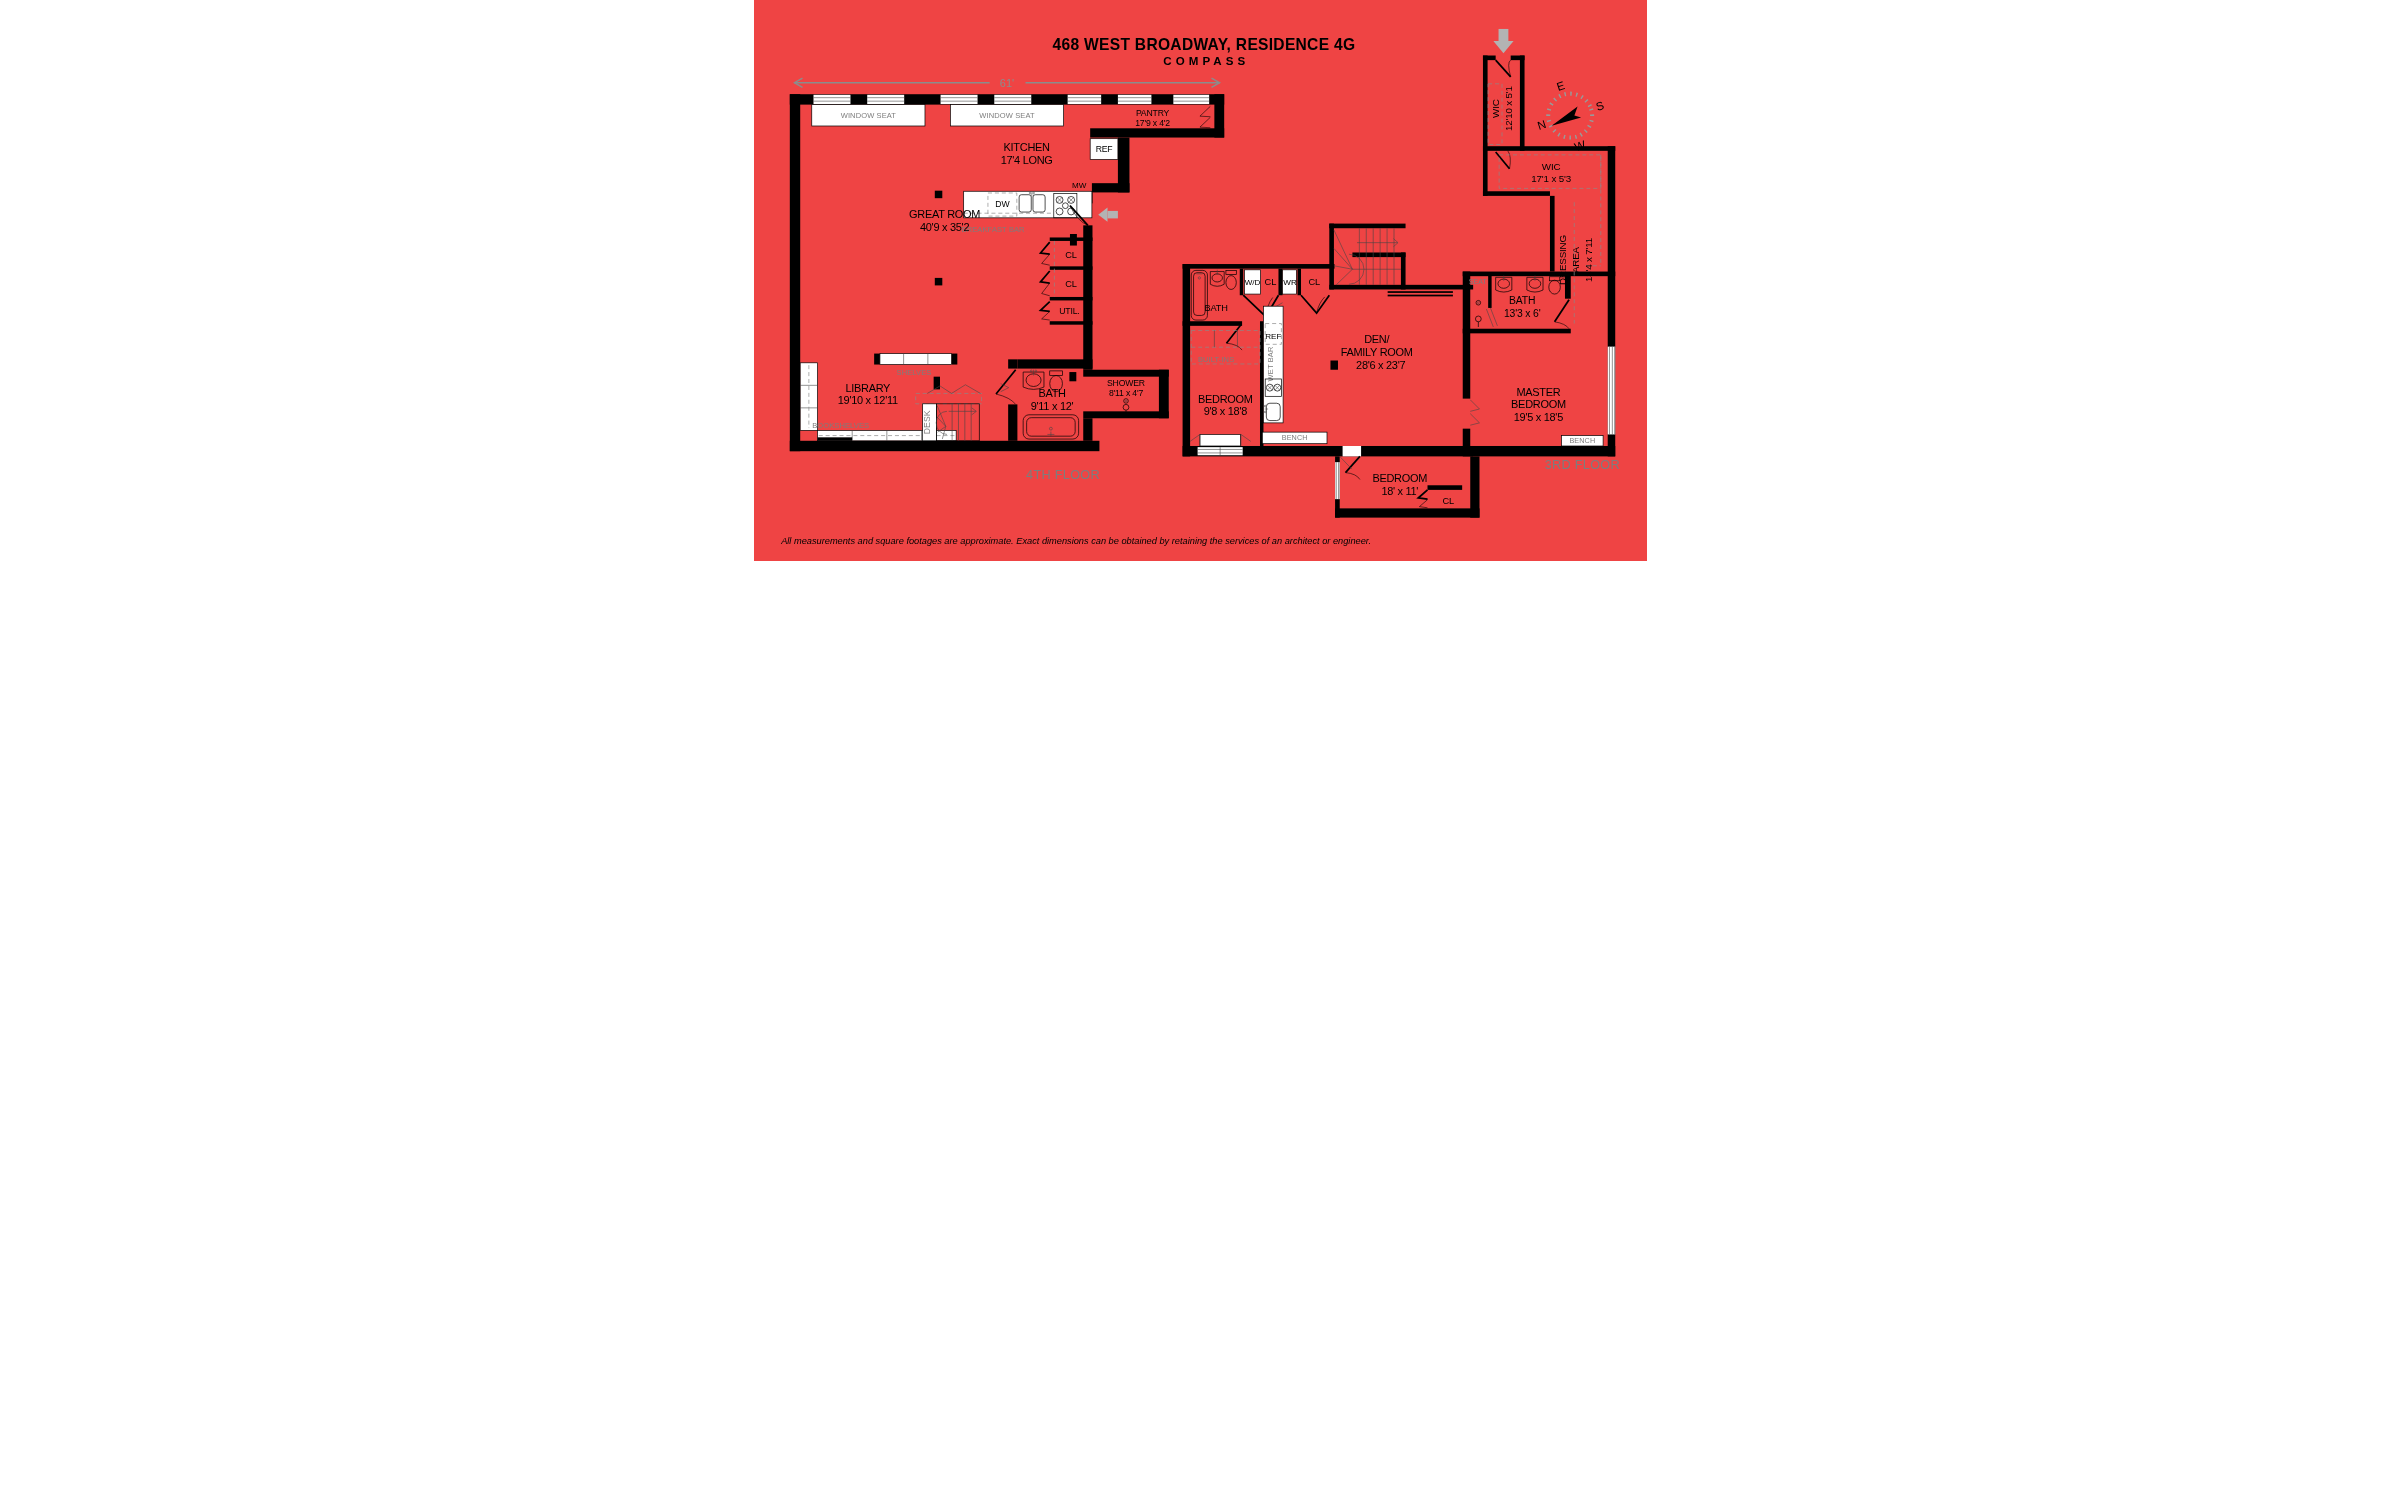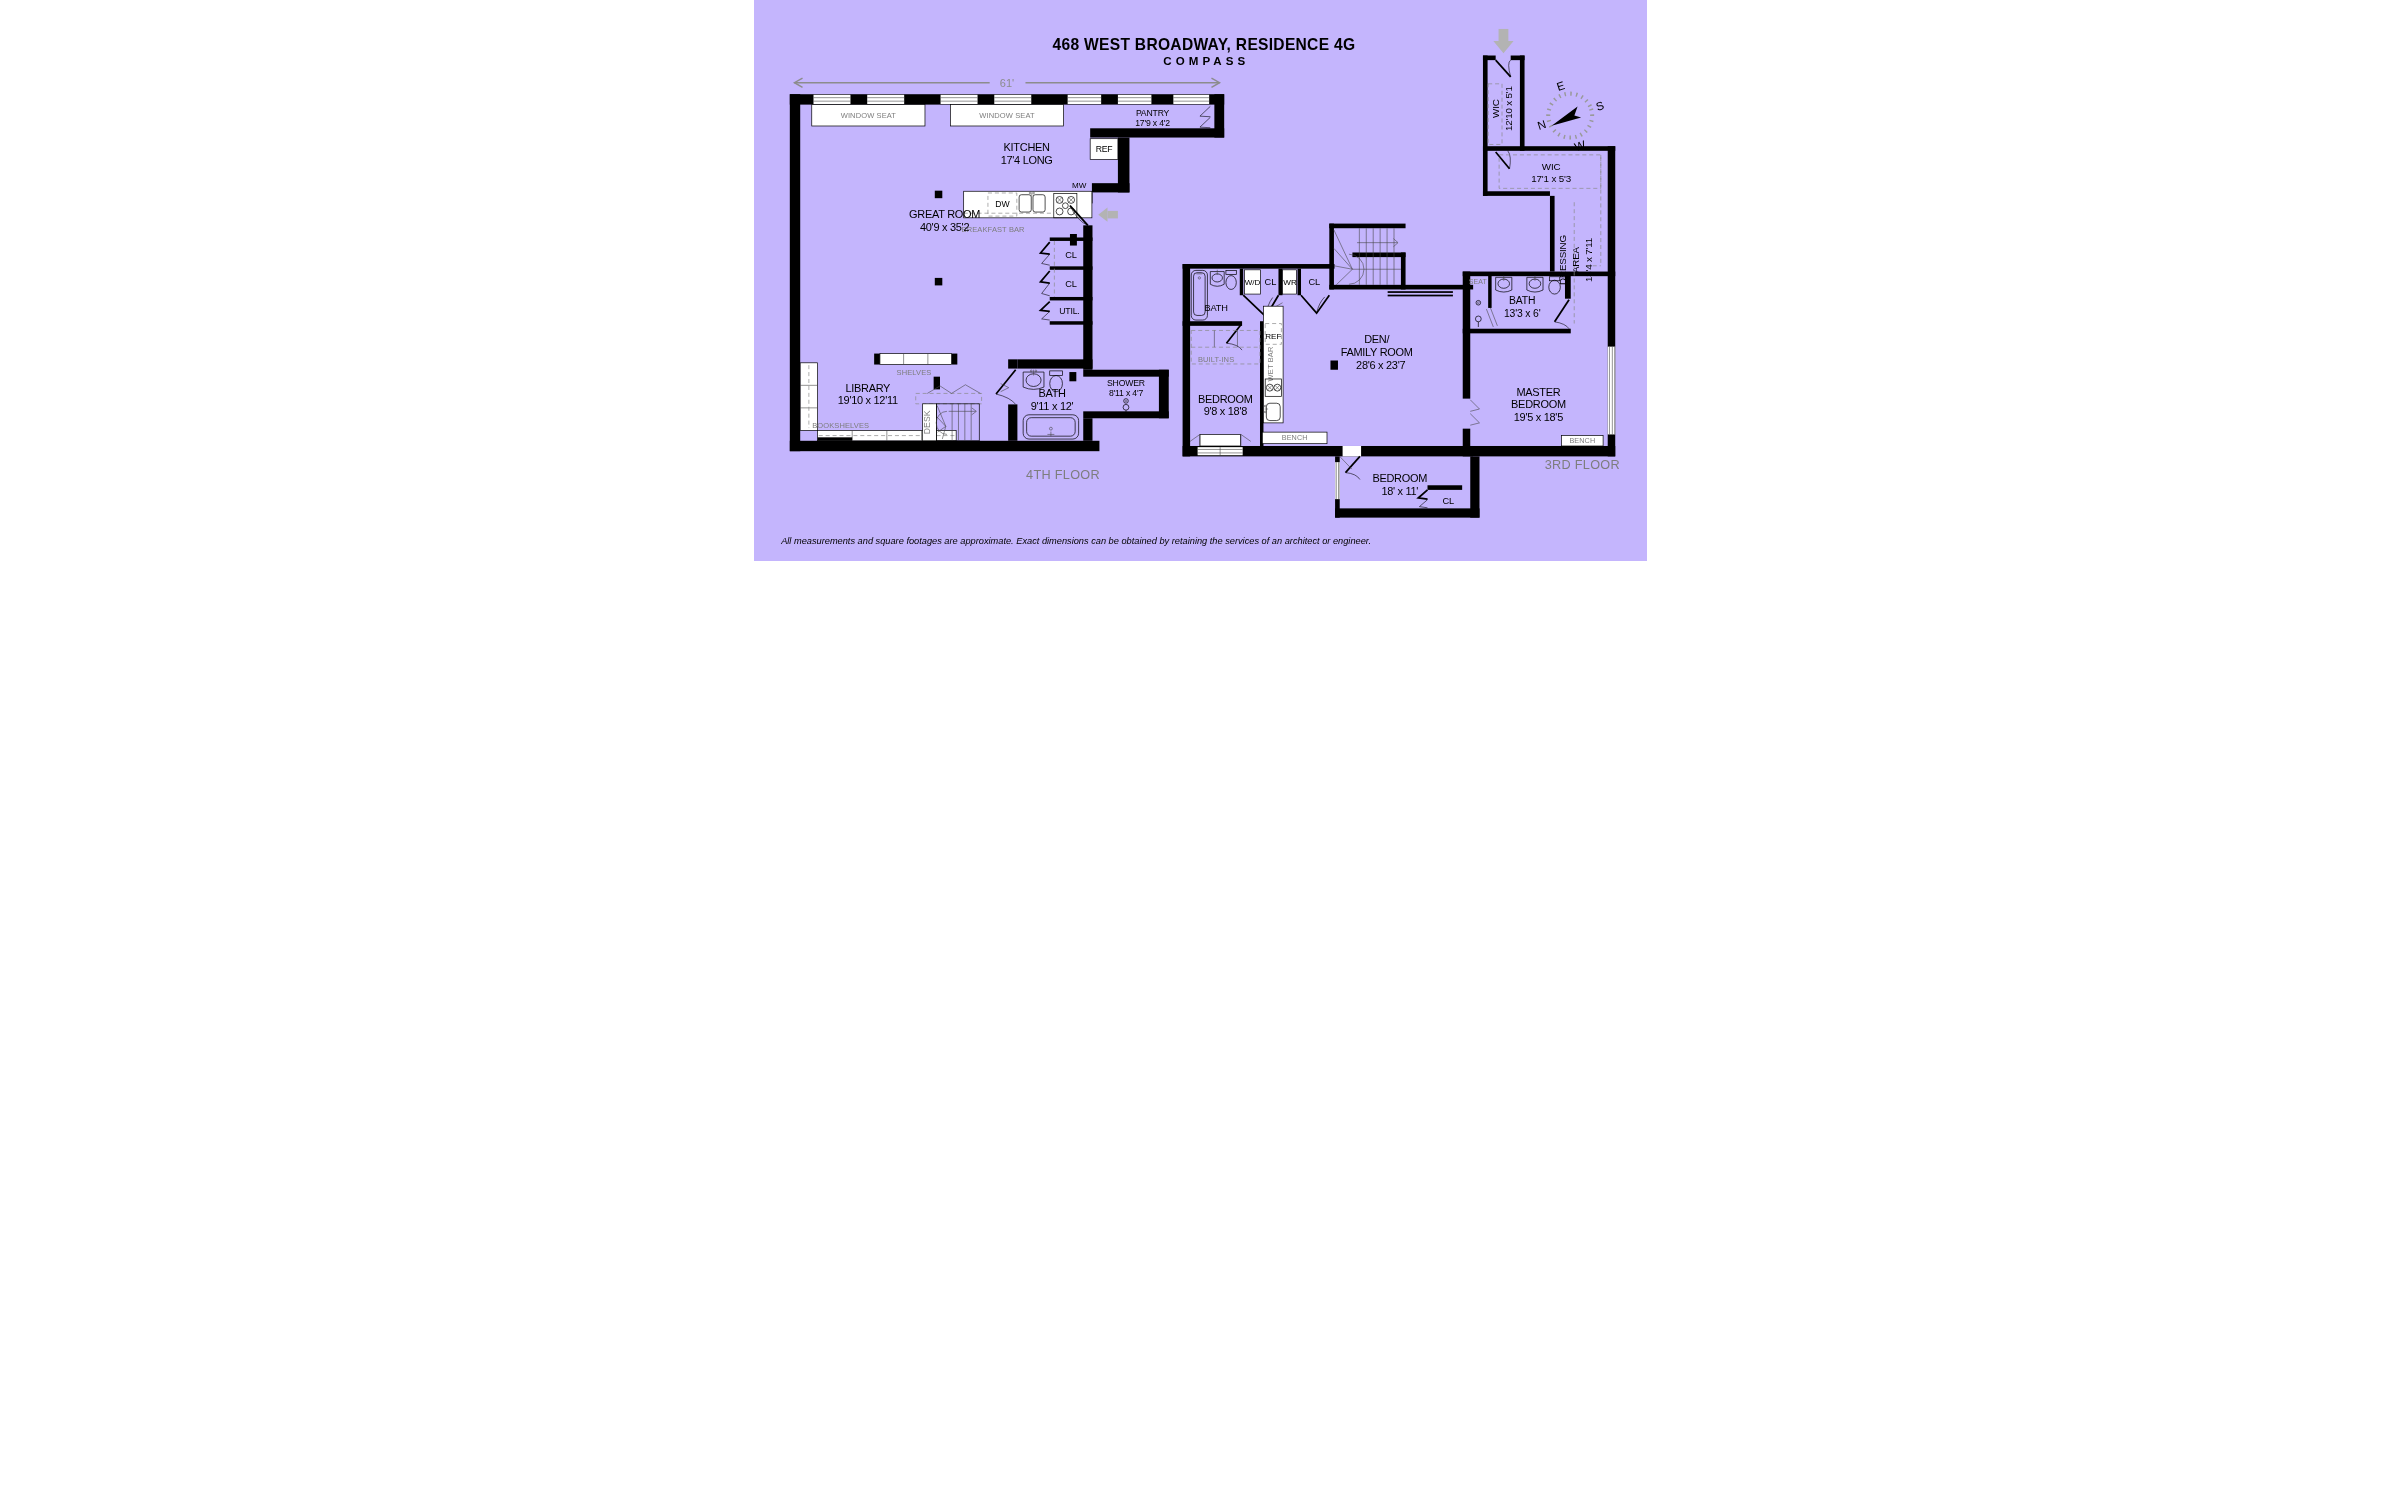--- a/index.html
+++ b/index.html
@@ -1,16 +1,16 @@
 <!DOCTYPE html>
 <html style="font-size:9.2px"><head>
 <meta charset="utf-8">
 <style>
   html,body { margin:0; padding:0; background:#fff; }
-  .page { width:893px; height:561px; margin:0 auto; background:#c4b5fd; position:relative;
+  .page { width:893px; height:561px; margin:0 auto; background:#ef4444; position:relative;
           font-family:"Liberation Sans", sans-serif; }
   svg { display:block; }
   text { font-family:"Liberation Sans", sans-serif; fill:#000; }
   .title   { font-size:27px; font-weight:700; letter-spacing:.5px; }
   .brand   { font-size:20px; font-weight:700; letter-spacing:7px; }
   .room    { font-size:19px; letter-spacing:-.5px; }
   .room-sm { font-size:15px; letter-spacing:-.3px; }
   .tag     { font-size:14px; }
   .cl      { font-size:16px; }
   .furn    { font-size:13px; fill:#7d7d7d; letter-spacing:.2px; }

